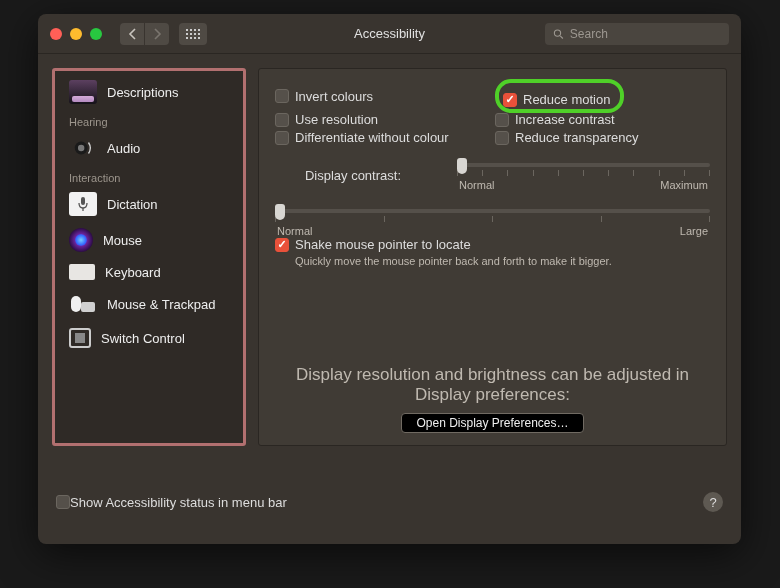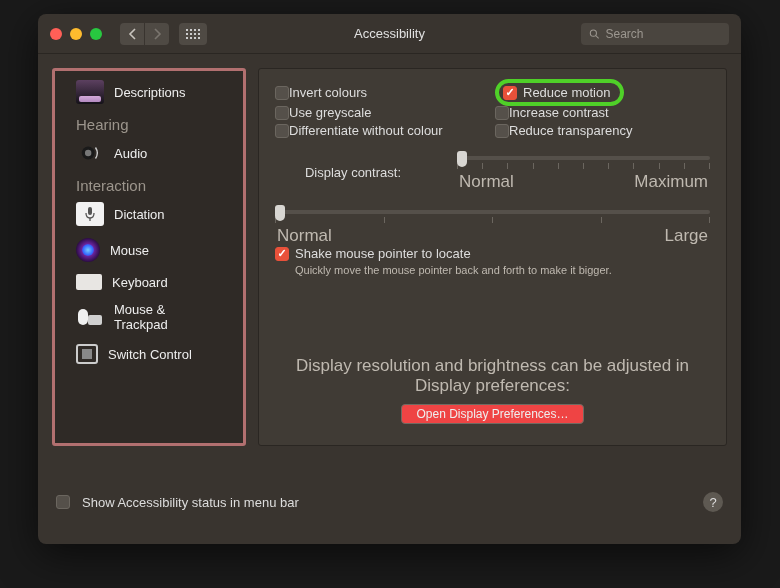--- a/index.html
+++ b/index.html
@@ -62,21 +62,21 @@
 .title {
   position: absolute;
   left: 0; right: 0;
   text-align: center;
   font-weight: 500;
   color: #e0e0e0;
   pointer-events: none;
 }
 .search-wrap {
   margin-left: auto;
-  width: 148px;
+  width: 184px;
   height: 22px;
   background: #4a453f;
   border-radius: 4px;
   display: flex;
   align-items: center;
   padding: 0 8px;
   gap: 6px;
   color: #9c9790;
 }
 .search-input {
@@ -86,30 +86,30 @@
 .search-input::placeholder { color: #9c9790; }
 
 .body-row { display: flex; padding: 14px 14px 10px 14px; gap: 12px; height: 432px; }
 
 .sidebar {
   width: 194px; height: 378px;
   background: #2f2a26;
   border: 3px solid #b27070;
   border-radius: 3px;
   overflow-y: auto;
-  padding: 3px 11px;
+  padding: 3px 4px;
   position: relative;
 }
 .sidebar::-webkit-scrollbar { width: 14px; }
 .sidebar::-webkit-scrollbar-track { background: transparent; }
 .sidebar::-webkit-scrollbar-thumb { background: #5e5952; border-radius: 7px; border: 3px solid #2f2a26; }
 
 .sidebar-group {
   color: #9c958c;
-  font-size: 15px;
+  font-size: 11px;
   padding: 6px 10px 2px 10px;
 }
 .sidebar-item {
   display: flex;
   align-items: center;
   gap: 10px;
   padding: 6px 10px;
   color: #eee;
   cursor: default;
 }
@@ -142,21 +142,21 @@
   padding: 14px 16px 12px 16px;
   display: flex;
   flex-direction: column;
   height: 378px;
 }
 .check-grid {
   display: grid;
   grid-template-columns: 220px 1fr;
   row-gap: 3px;
 }
-.check-row { display: flex; align-items: center; gap: 0; }
+.check-row { display: flex; align-items: center; gap: 6px; }
 .checkbox {
   width: 14px; height: 14px;
   background: #55504a;
   border: 1px solid #6b665f;
   border-radius: 3px;
   flex-shrink: 0;
   display: flex; align-items: center; justify-content: center;
 }
 .checkbox.checked {
   background: #e9513a;
@@ -165,21 +165,21 @@
 .checkbox.checked::after {
   content: '✓';
   color: #fff;
   font-size: 11px;
   font-weight: bold;
   line-height: 1;
 }
 .highlight-reduce {
   border: 4px solid #4fd028;
   border-radius: 16px;
-  padding: 2px 10px 2px 4px;
+  padding: 9px 10px 2px 4px;
   display: inline-flex;
   align-items: center;
   gap: 6px;
   margin: -4px 0;
 }
 
 .slider-block { margin-top: 14px; }
 .slider-row { display: flex; align-items: center; gap: 48px; }
 .slider-label { width: 134px; text-align: right; color: #ddd; padding-right: 8px; font-size: 13px; }
 .slider-track-wrap { flex: 1; }
@@ -192,43 +192,43 @@
 }
 .slider-ticks { display: flex; justify-content: space-between; height: 6px; margin-top: -1px; }
 .slider-ticks i { width: 1px; height: 6px; background: #6b665f; }
 .slider-thumb {
   position: absolute;
   left: 0; top: -5px;
   width: 10px; height: 16px;
   background: #d8d6d2;
   border-radius: 3px 3px 5px 5px;
 }
-.slider-captions { display: flex; justify-content: space-between; font-size: 17px; color: #bfb9b0; margin-top: 3px; padding: 0 2px; }
+.slider-captions { display: flex; justify-content: space-between; font-size: 11px; color: #bfb9b0; margin-top: 3px; padding: 0 2px; }
 
 .shake-block { }
 .shake-row { display: flex; align-items: center; gap: 6px; }
 .shake-desc { font-size: 11px; color: #bfb9b0; margin-left: 20px; margin-top: 3px; }
 
 .footer-msg { text-align: center; font-size: 17px; color: #bfb9b0; margin-top: auto; }
 .open-btn {
   display: block;
-  margin: 8px auto 9px auto;
-  background: #ef4444;
+  margin: 8px auto 0 auto;
+  background: #000000;
   border: 1px solid #706a62;
   color: #eee;
   font-size: 12px;
   padding: 2px 14px;
   border-radius: 4px;
 }
 
 .bottom-bar {
   display: flex;
   align-items: center;
   padding: 6px 18px 12px 18px;
-  gap: 12px;
+  gap: 0;
 }
 .help-btn {
   margin-left: auto;
   width: 20px; height: 20px;
   border-radius: 50%;
   background: #5e5952;
   color: #ddd;
   display: flex; align-items: center; justify-content: center;
   font-size: 13px;
 }
@@ -359,21 +359,21 @@
           <span>Invert colours</span>
         </div>
         <div class="check-row">
           <span class="highlight-reduce">
             <span class="checkbox checked"></span>
             <span>Reduce motion</span>
           </span>
         </div>
         <div class="check-row">
           <span class="checkbox"></span>
-          <span>Use greyscale</span>
+          <span>Use resolution</span>
         </div>
         <div class="check-row">
           <span class="checkbox"></span>
           <span>Increase contrast</span>
         </div>
         <div class="check-row">
           <span class="checkbox"></span>
           <span>Differentiate without colour</span>
         </div>
         <div class="check-row">

